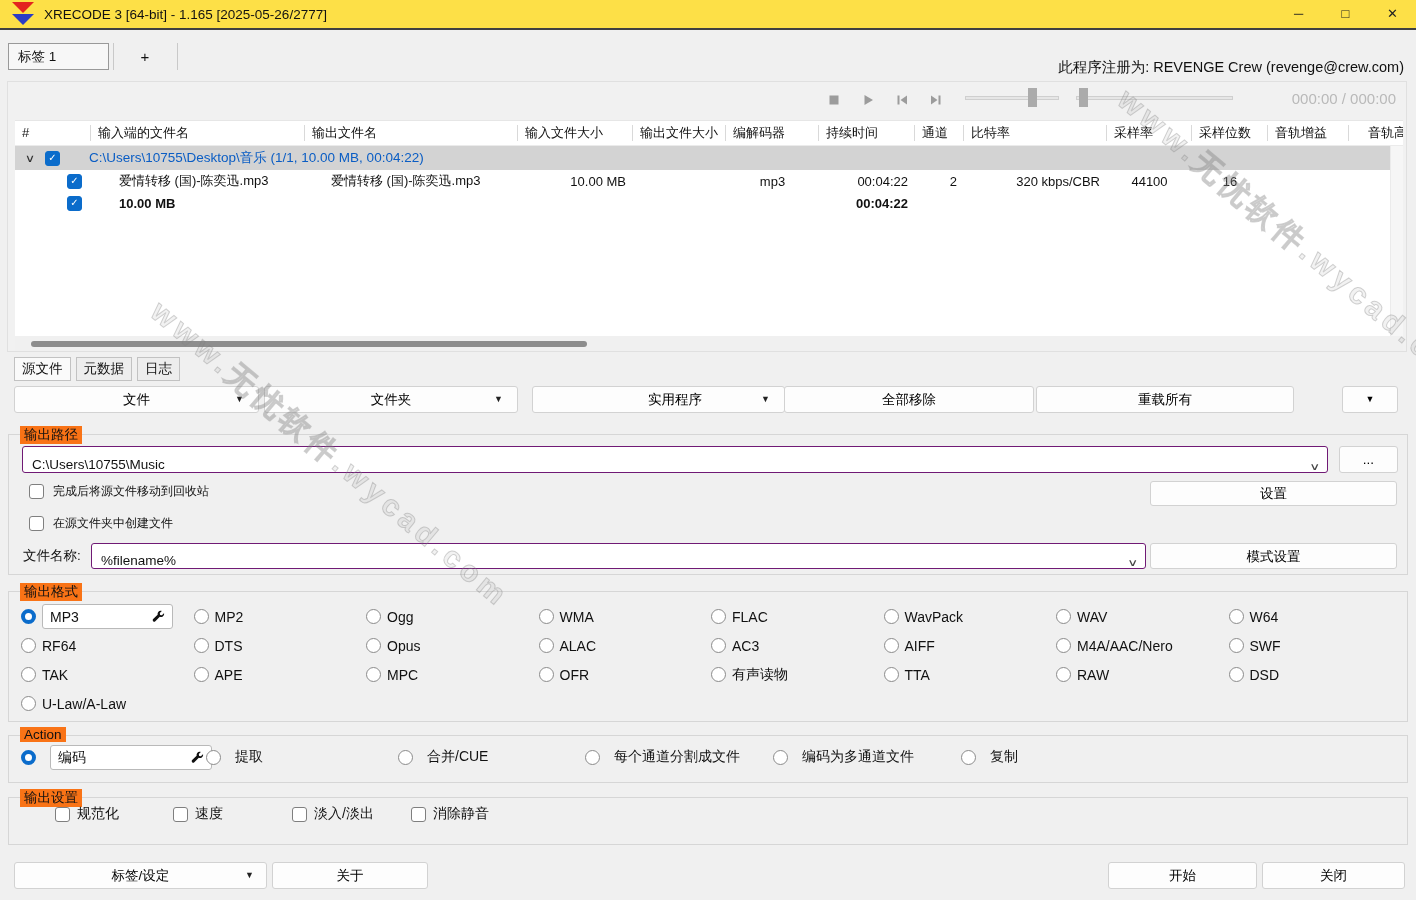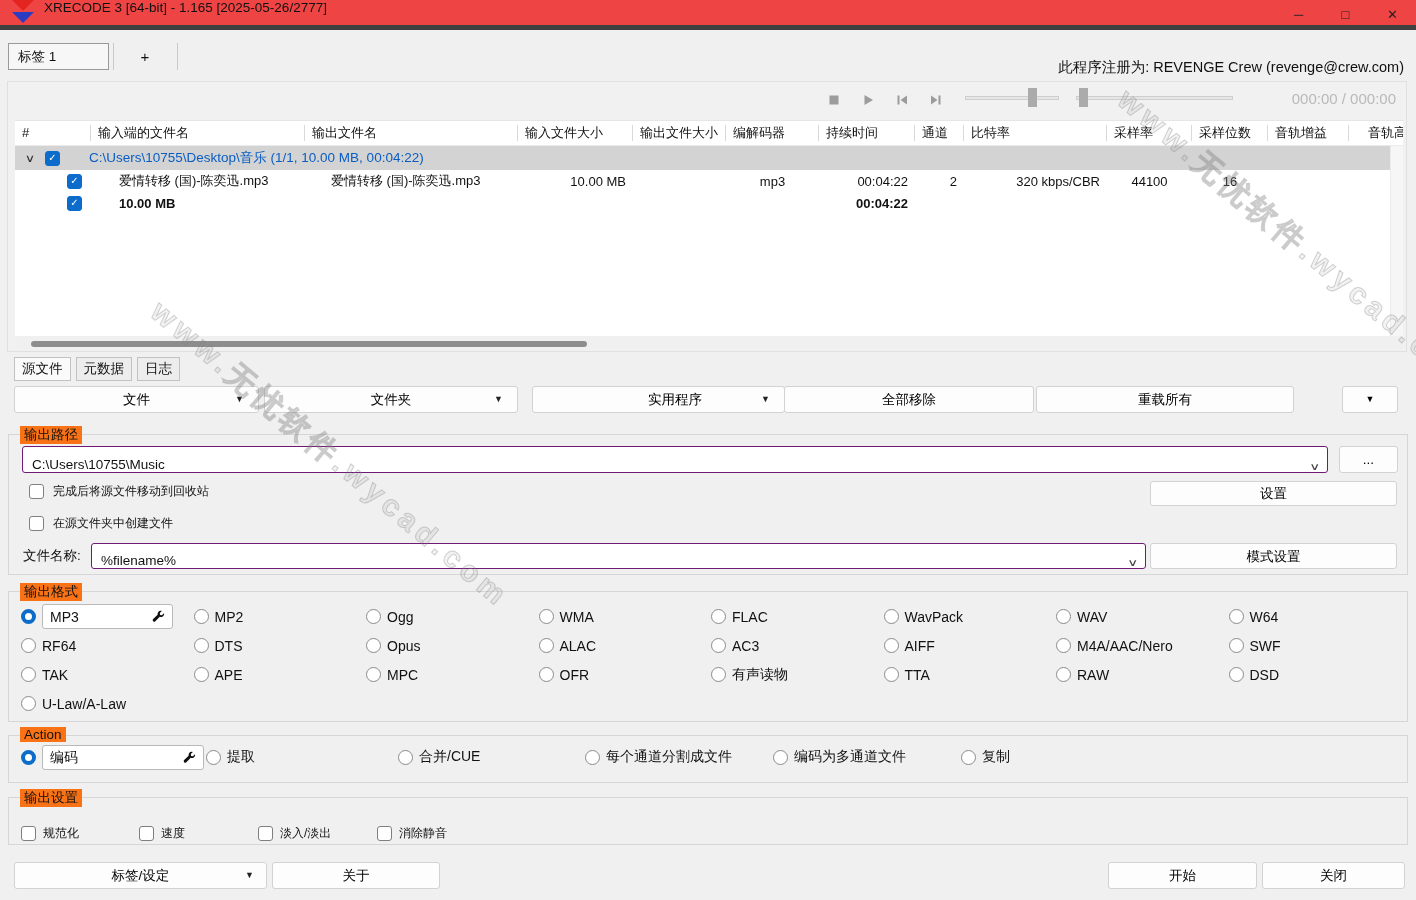--- a/index.html
+++ b/index.html
@@ -1,20 +1,20 @@
 <!DOCTYPE html>
 <html><head>
 <meta charset="utf-8">
 <style>
   * { margin:0; padding:0; box-sizing:border-box; }
   html,body { width:1416px; height:900px; overflow:hidden; }
   body { position:relative; background:#f0f0f0; font-family:"Liberation Sans","DejaVu Sans",sans-serif; color:#111; }
 
   
-  .titlebar { position:absolute; top:0; left:0; width:1416px; height:30px; background:#ef4444; border-bottom:5px solid #404040; display:flex; align-items:flex-start; }
+  .titlebar { position:absolute; top:0; left:0; width:1416px; height:30px; background:#fde047; border-bottom:2px solid #404040; display:flex; align-items:center; }
   .logo { position:relative; width:26px; height:24px; margin-left:10px; flex:none; }
   .logo .tri { position:absolute; width:0; height:0; border-left:11px solid transparent; border-right:11px solid transparent; left:2px; }
   .tri.red  { border-top:11px solid #e3241f; top:0; }
   .tri.blue { border-top:11px solid #2b3cc4; top:12px; }
   .app-title { margin-left:8px; font-size:13.5px; }
   .win-controls { margin-left:auto; display:flex; height:30px; }
   .win-btn { width:47px; text-align:center; line-height:30px; font-size:13px; color:#222; }
 
   
   .tabbar { position:absolute; top:30px; left:0; width:1416px; height:50px; }
@@ -91,29 +91,29 @@
   .fname-label { position:absolute; left:14px; top:108px; line-height:26px; font-size:13.5px; }
   .fname-combo { left:82px; top:108px; width:1055px; height:26px; }
   .pattern-btn { left:1141px; top:108px; width:247px; height:26px; }
 
   .fmt-grid { position:absolute; left:12px; top:10px; right:6px; display:grid; grid-template-columns:repeat(8,1fr); grid-auto-rows:29px; align-items:center; }
   .opt-item { display:flex; align-items:center; gap:6px; font-size:14px; white-space:nowrap; }
   .radio { width:15px; height:15px; border-radius:50%; border:1px solid #8b8b8b; background:#fff; flex:none; }
   .radio.checked { border:4.5px solid #0b6ccb; }
   .value-box { width:131px; height:25px; background:#fff; border:1px solid #b9b9b9; border-radius:3px; display:flex; align-items:center; padding:0 7px; font-size:14px; }
   .value-box .wrench { margin-left:auto; }
-  .action-item { position:absolute; top:12px; display:flex; align-items:center; gap:6px; font-size:14px; white-space:nowrap; }
+  .action-item { position:absolute; top:12px; display:flex; align-items:center; gap:14px; font-size:14px; white-space:nowrap; }
   #act-0 { left:12px; top:9px; } #act-1 { left:197px; } #act-2 { left:389px; } #act-3 { left:576px; } #act-4 { left:764px; } #act-5 { left:952px; }
   #act-0 .value-box { width:162px; }
-  .os-item { position:absolute; top:27px; display:flex; align-items:center; gap:7px; font-size:12px; }
+  .os-item { position:absolute; top:7px; display:flex; align-items:center; gap:7px; font-size:14px;margin-left:34px; }
   #os-0 { left:12px; } #os-1 { left:130px; } #os-2 { left:249px; } #os-3 { left:368px; }
 
   
   .bb-tags  { left:14px;  top:862px; width:253px; height:27px; }
-  .bb-about { left:272px; top:862px; width:168px; height:27px; }
+  .bb-about { left:272px; top:862px; width:156px; height:27px; }
   .bb-start { left:1108px;top:862px; width:149px; height:27px; }
   .bb-close { left:1262px;top:862px; width:143px; height:27px; }
 
   
   .watermark { position:absolute; font-size:30px; font-weight:bold; letter-spacing:5px; white-space:nowrap; color:rgba(130,130,130,0.10); -webkit-text-stroke:1px rgba(130,130,130,0.35); transform:rotate(40deg); transform-origin:0 0; pointer-events:none; z-index:60; }
   #wm1 { left:168px; top:292px; }
   #wm2 { left:1135px; top:80px; }
 </style>
 </head>
 <body>

